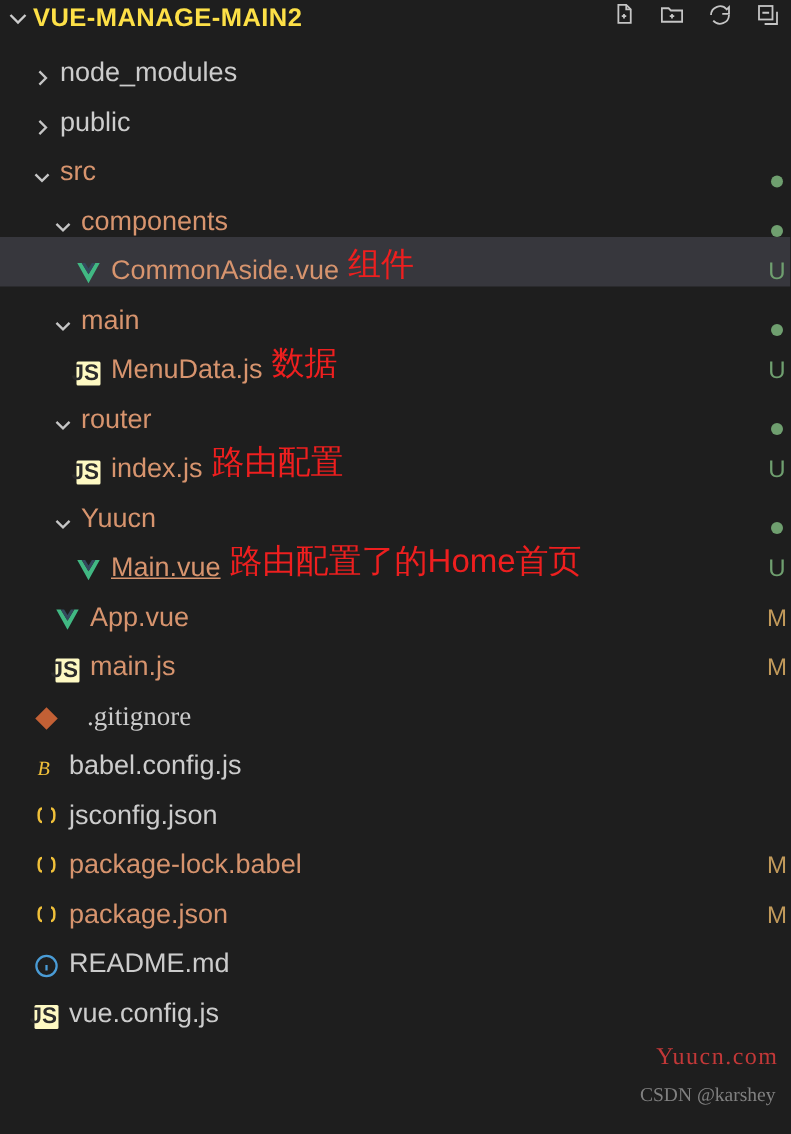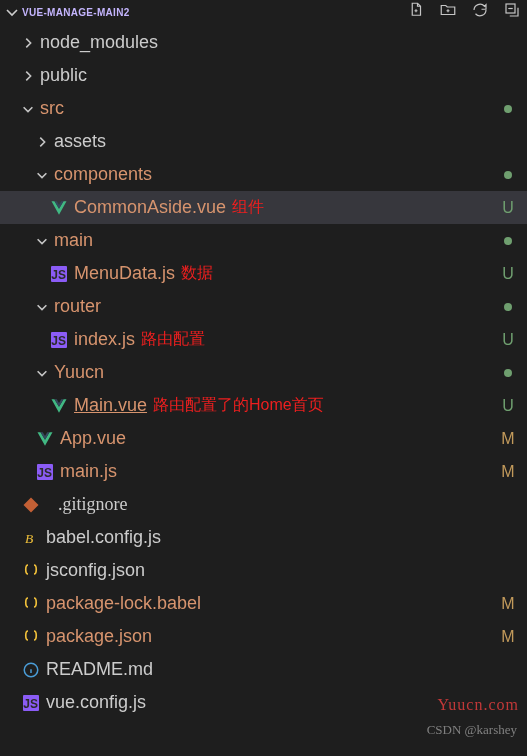--- a/index.html
+++ b/index.html
@@ -15,62 +15,61 @@
     }
     .header {
       display: flex;
       align-items: center;
       height: 24px;
       padding: 0 6px 0 4px;
       background: #1e1e1e;
     }
     .header .chev { width: 16px; display: flex; justify-content: center; color: #cccccc; }
     .header .title {
-      font-size: 10px;
+      font-size: 17px;
       font-weight: 700;
-      color: #c4b5fd;
+      color: #fde047;
       letter-spacing: 0.3px;
       margin-left: 2px;
       flex: 1;
     }
     .header .actions { display: flex; gap: 14px; align-items: center; color: #b8b8b8; }
     .header .actions svg { width: 18px; height: 18px; }
     .tree { padding-top: 2px; }
     .row {
       display: flex;
-      align-items: center;
+      align-items: flex-end;
       height: 33px;
       position: relative;
-      padding-right: 10px;
     }
     .row.selected { background: #37373d; }
     .indent { display: inline-block; }
     .chevron { width: 16px; display: flex; justify-content: center; align-items: center; color: #c5c5c5; }
     .chevron svg { width: 14px; height: 14px; }
     .ficon { width: 22px; display:flex; justify-content:center; align-items:center; }
     .ficon svg { width: 18px; height: 18px; }
     .label { font-size: 18px; color: #cccccc; }
     .label.orange { color: #d7946e; }
-    .annot { color: #ee1f1f; font-size: 16px; margin-left: 6px; font-weight: 500; }
+    .annot { color: #ee1f1f; font-size: 22px; margin-left: 6px; font-weight: 500; }
     .spacer { flex: 1; }
     .status { font-size: 16px; color: #6f9f6f; width: 18px; text-align: center; }
     .status.M { color: #c29a5b; }
     .dot { width: 8px; height: 8px; border-radius: 50%; background: #6f9f6f; }
     .status-dot { display:flex; align-items:center; justify-content:center; width: 18px; }
     .watermark1 {
       position: absolute; bottom: 42px; right: 8px;
       color: #d43b3b; font-size: 16px; font-family: serif;
       letter-spacing: 1px; opacity: 0.9;
     }
     .watermark2 {
       position: absolute; bottom: 18px; right: 10px;
       color: #808080; font-size: 13px; font-family: Liberation Serif, serif;
     }
     .js-badge {
-      background:#8b5cf6; color:#2b2b2b; font-size:12px; font-weight:700;
+      background:#fef9c3; color:#2b2b2b; font-size:15px; font-weight:700;
       width:16px; height:16px; display:flex; align-items:flex-end; justify-content:flex-end;
       padding:0 1px 0 0; border-radius:1px;
     }
   </style>
 </head>
 <body>
 
 <div class="header">
   <span class="chev">
     <svg viewBox="0 0 16 16" fill="none" stroke="#cccccc" stroke-width="1.6">
@@ -131,30 +130,20 @@
       <span class="label orange" style="margin-left: 4px;">src</span>
       <span class="spacer"></span>
       <span class="status-dot">
         <span class="dot"></span>
       </span>
     </div>
     <div class="row">
       <span class="indent" style="width: 34px;"></span>
       <span class="chevron">
         <svg viewBox="0 0 16 16" fill="none" stroke="#c5c5c5" stroke-width="1.8">
-          <path d="M6 3l5 5-5 5"></path>
-        </svg>
-      </span>
-      <span class="label" style="margin-left: 4px;">assets</span>
-      <span class="spacer"></span>
-    </div>
-    <div class="row">
-      <span class="indent" style="width: 34px;"></span>
-      <span class="chevron">
-        <svg viewBox="0 0 16 16" fill="none" stroke="#c5c5c5" stroke-width="1.8">
           <path d="M3 6l5 5 5-5"></path>
         </svg>
       </span>
       <span class="label orange" style="margin-left: 4px;">components</span>
       <span class="spacer"></span>
       <span class="status-dot">
         <span class="dot"></span>
       </span>
     </div>
     <div class="row selected">

